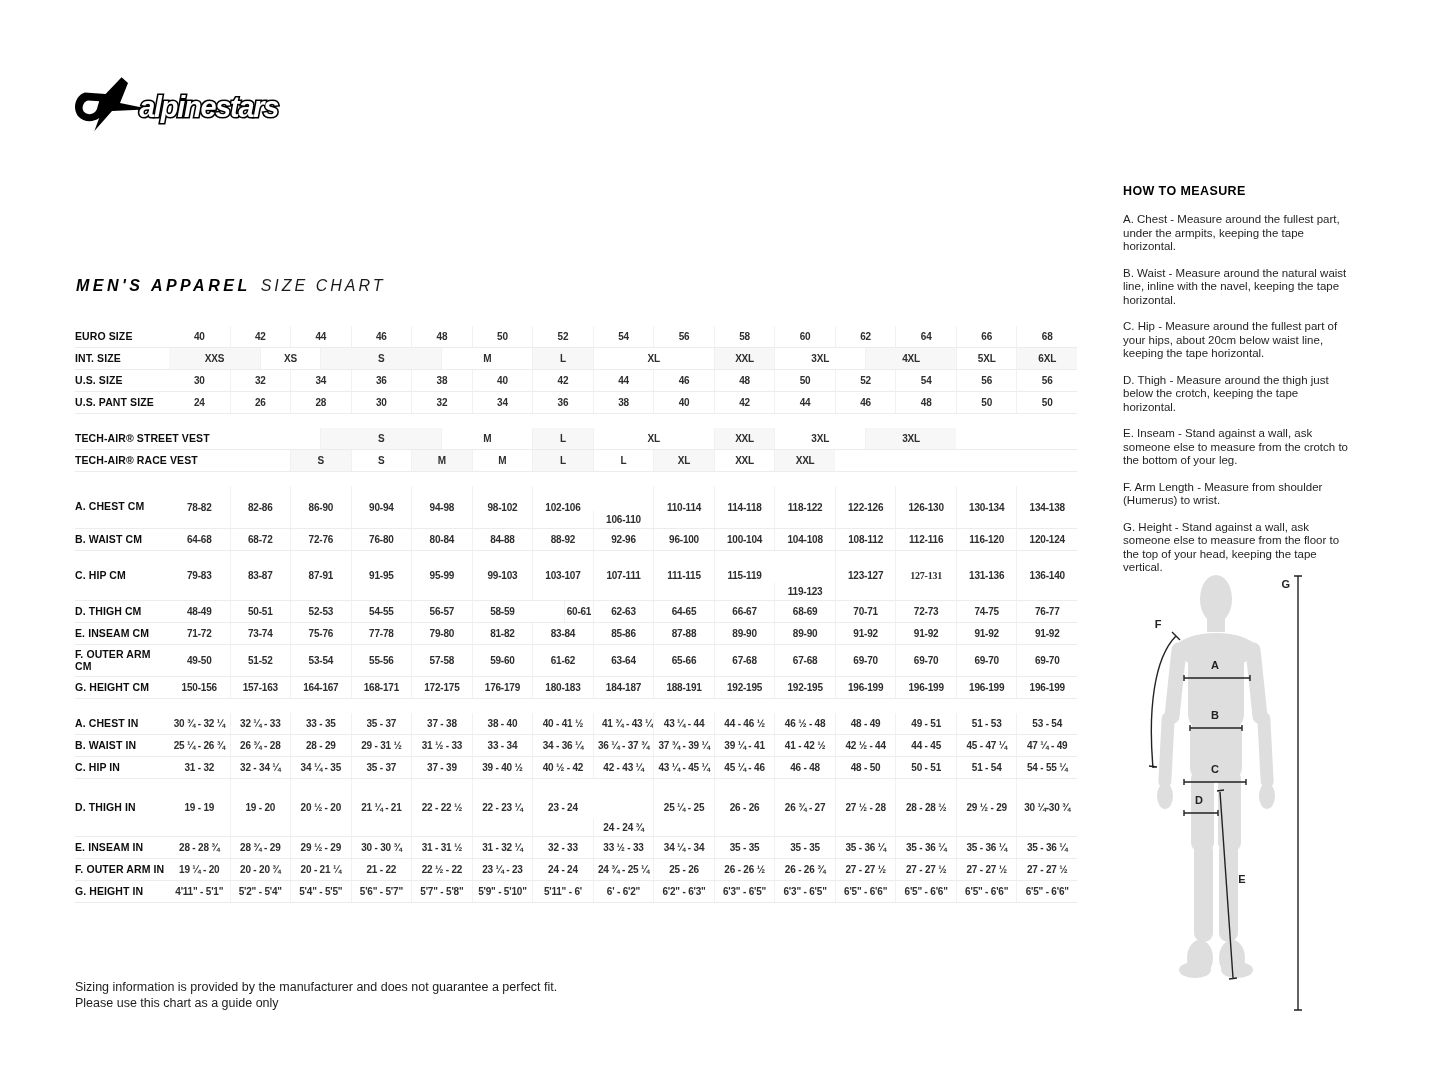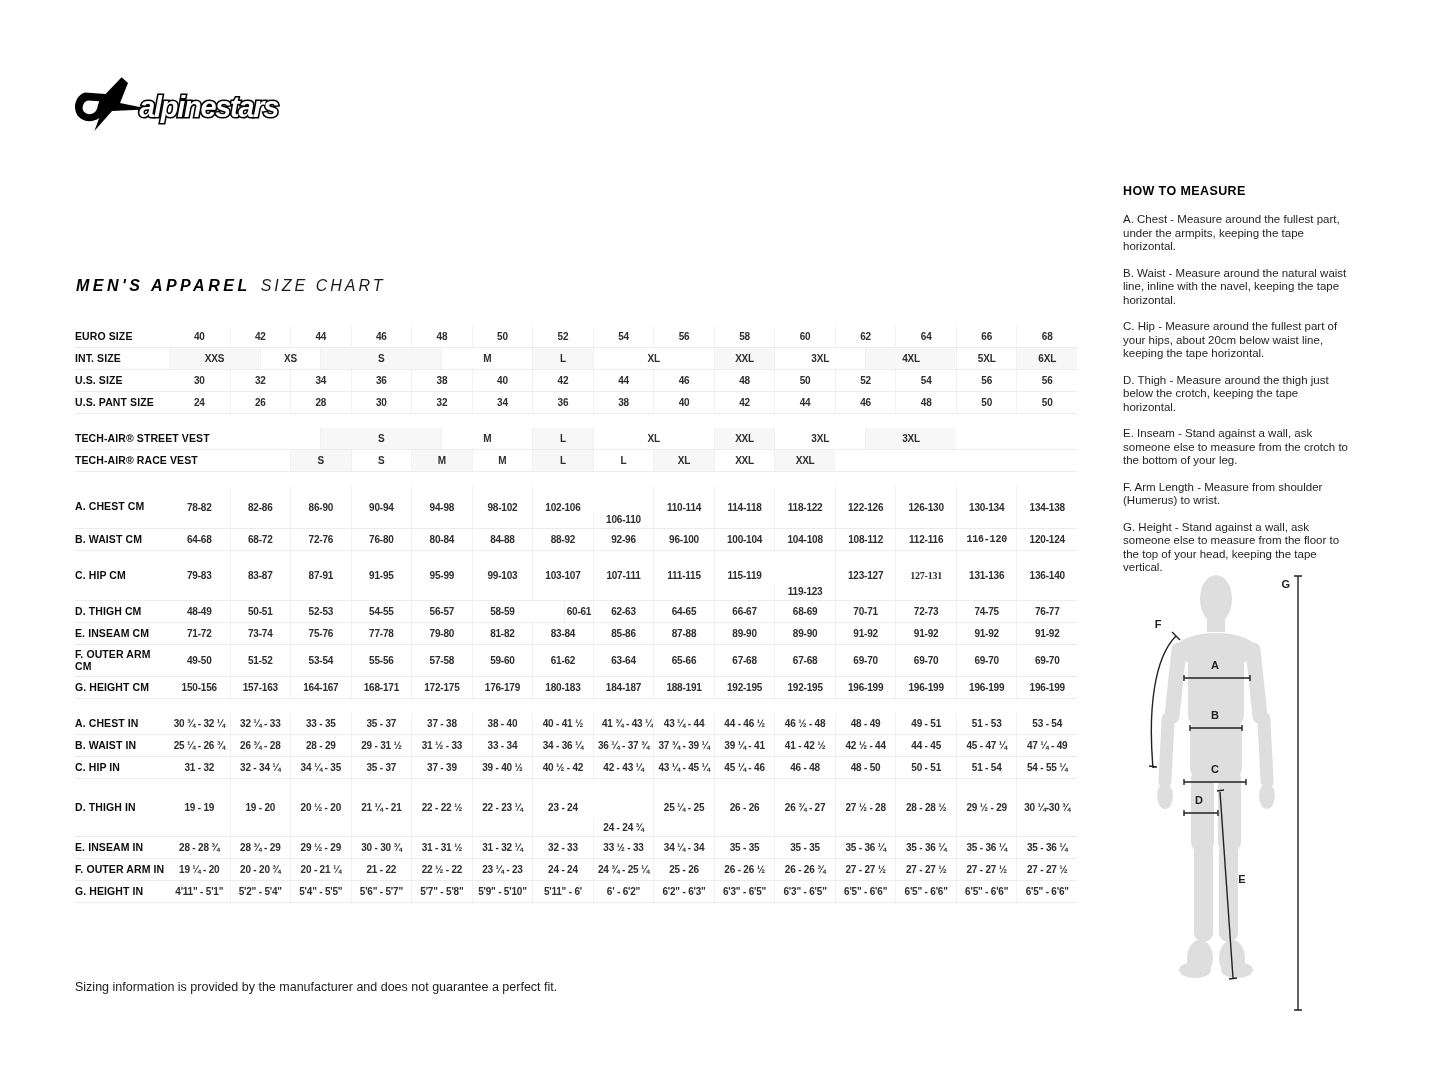--- a/index.html
+++ b/index.html
@@ -201,21 +201,21 @@
           <div class="tcell" data-name="table-cell" style="grid-column: span 2;">76-80</div>
           <div class="tcell" data-name="table-cell" style="grid-column: span 2;">80-84</div>
           <div class="tcell" data-name="table-cell" style="grid-column: span 2;">84-88</div>
           <div class="tcell" data-name="table-cell" style="grid-column: span 2;">88-92</div>
           <div class="tcell" data-name="table-cell" style="grid-column: span 2;">92-96</div>
           <div class="tcell" data-name="table-cell" style="grid-column: span 2;">96-100</div>
           <div class="tcell" data-name="table-cell" style="grid-column: span 2;">100-104</div>
           <div class="tcell" data-name="table-cell" style="grid-column: span 2;">104-108</div>
           <div class="tcell" data-name="table-cell" style="grid-column: span 2;">108-112</div>
           <div class="tcell" data-name="table-cell" style="grid-column: span 2;">112-116</div>
-          <div class="tcell" data-name="table-cell" style="grid-column: span 2; font-family: Liberation Mono, monospace;">116-120</div>
+          <div class="tcell" data-name="table-cell" style="grid-column: span 2;">116-120</div>
           <div class="tcell" data-name="table-cell" style="grid-column: span 2;">120-124</div>
         </div>
       </div>
       <div class="trow" data-name="table-row">
         <div class="tlabel" data-name="row-label">C. HIP CM</div>
         <div class="tcells" data-name="row-cells">
           <div class="tcell" data-name="table-cell" style="grid-column: span 2;">79-83</div>
           <div class="tcell" data-name="table-cell" style="grid-column: span 2;">83-87</div>
           <div class="tcell" data-name="table-cell" style="grid-column: span 2;">87-91</div>
           <div class="tcell" data-name="table-cell" style="grid-column: span 2;">91-95</div>
@@ -503,13 +503,14 @@
   <text x="77" y="149" text-anchor="middle" data-name="figure-label-b">B</text>
   <text x="77" y="203" text-anchor="middle" data-name="figure-label-c">C</text>
   <text x="61" y="234" text-anchor="middle" data-name="figure-label-d">D</text>
   <text x="104" y="313" text-anchor="middle" data-name="figure-label-e">E</text>
   <text x="20" y="58" text-anchor="middle" data-name="figure-label-f">F</text>
   <text x="152" y="18" text-anchor="end" data-name="figure-label-g">G</text>
 </svg>
 
 <div class="footer" data-name="footer-disclaimer">
   <div data-name="footer-line-1">Sizing information is provided by the manufacturer and does not guarantee a perfect fit.</div>
+  <div data-name="footer-line-2">Please use this chart as a guide only</div>
 </div>
 
 </body></html>

